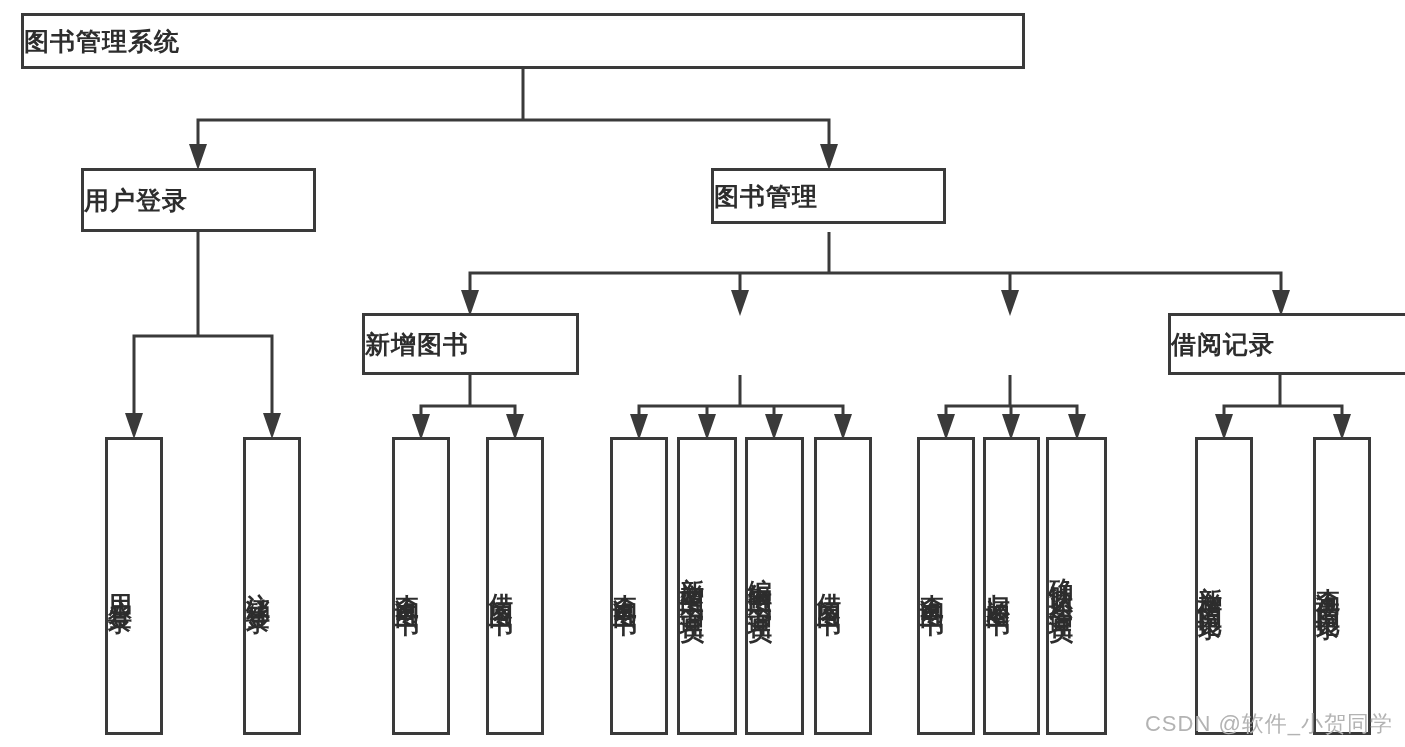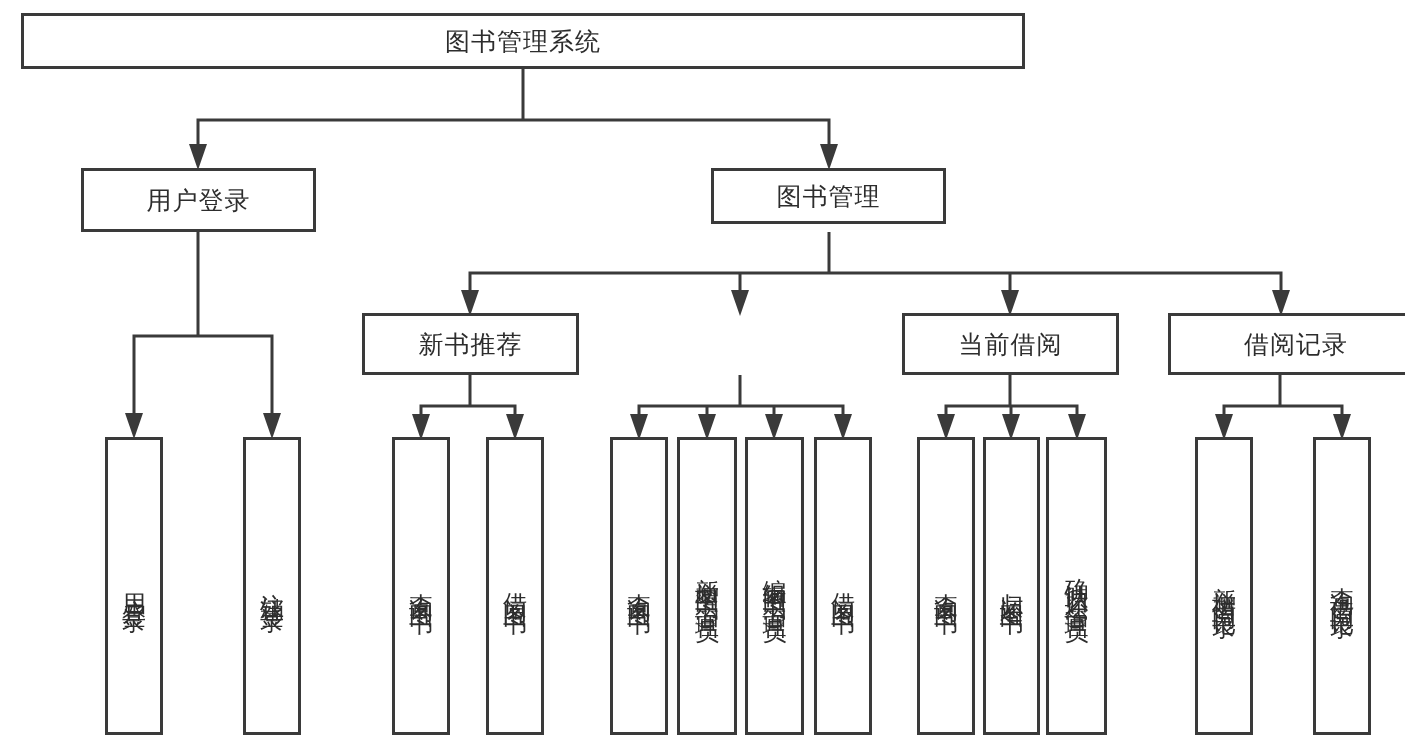--- a/index.html
+++ b/index.html
@@ -13,22 +13,22 @@
     position:relative;width:1405px;height:747px;overflow:hidden;
     background:var(--background);
     font-family:"Liberation Sans","DejaVu Sans",sans-serif;
   }
   .conn{position:absolute;left:0;top:0;color:var(--line);}
   .conn path{stroke:currentColor;stroke-width:3;fill:none;}
   .conn polygon{fill:currentColor;stroke:none;}
   .box{
     position:absolute;box-sizing:border-box;background:var(--background);
     border:3px solid var(--line);color:var(--text);
-    display:flex;align-items:center;justify-content:center;
-    font-size:25px;letter-spacing:1px;white-space:nowrap;
+    display:flex;align-items:center;
+    font-size:25px;letter-spacing:1px;white-space:nowrap;font-weight:bold;
   }
   .leaf span{
     writing-mode:vertical-rl;text-orientation:mixed;
     font-size:24px;line-height:1;letter-spacing:6px;white-space:nowrap;
   }
   .watermark{
     position:absolute;right:12px;bottom:8px;z-index:5;
     color:var(--watermark);font-size:22px;letter-spacing:1px;
   }
 </style>
@@ -85,24 +85,21 @@
   </div>
 
   <div class="box" style="left:81px;top:168px;width:235px;height:64px">
     <span>用户登录</span>
   </div>
   <div class="box" style="left:711px;top:168px;width:235px;height:56px">
     <span>图书管理</span>
   </div>
 
   <div class="box" style="left:362px;top:313px;width:217px;height:62px">
-    <span>新书推荐</span>
-  </div>
-  <div class="box" style="left:902px;top:313px;width:217px;height:62px">
-    <span>当前借阅</span>
+    <span>新增图书</span>
   </div>
   <div class="box" style="left:1168px;top:313px;width:256px;height:62px">
     <span>借阅记录</span>
   </div>
 
   <div class="box leaf" style="left:105px;top:437px;width:58px;height:298px">
     <span>用户登录</span>
   </div>
   <div class="box leaf" style="left:243px;top:437px;width:58px;height:298px">
     <span>注销登录</span>
@@ -138,13 +135,14 @@
     <span>确认归还（管理员）</span>
   </div>
 
   <div class="box leaf" style="left:1195px;top:437px;width:58px;height:298px">
     <span>新增借阅记录</span>
   </div>
   <div class="box leaf" style="left:1313px;top:437px;width:58px;height:298px">
     <span>查询借阅记录</span>
   </div>
 
+  <div class="watermark">CSDN @软件_小贺同学</div>
 </div>
 
 </body></html>

